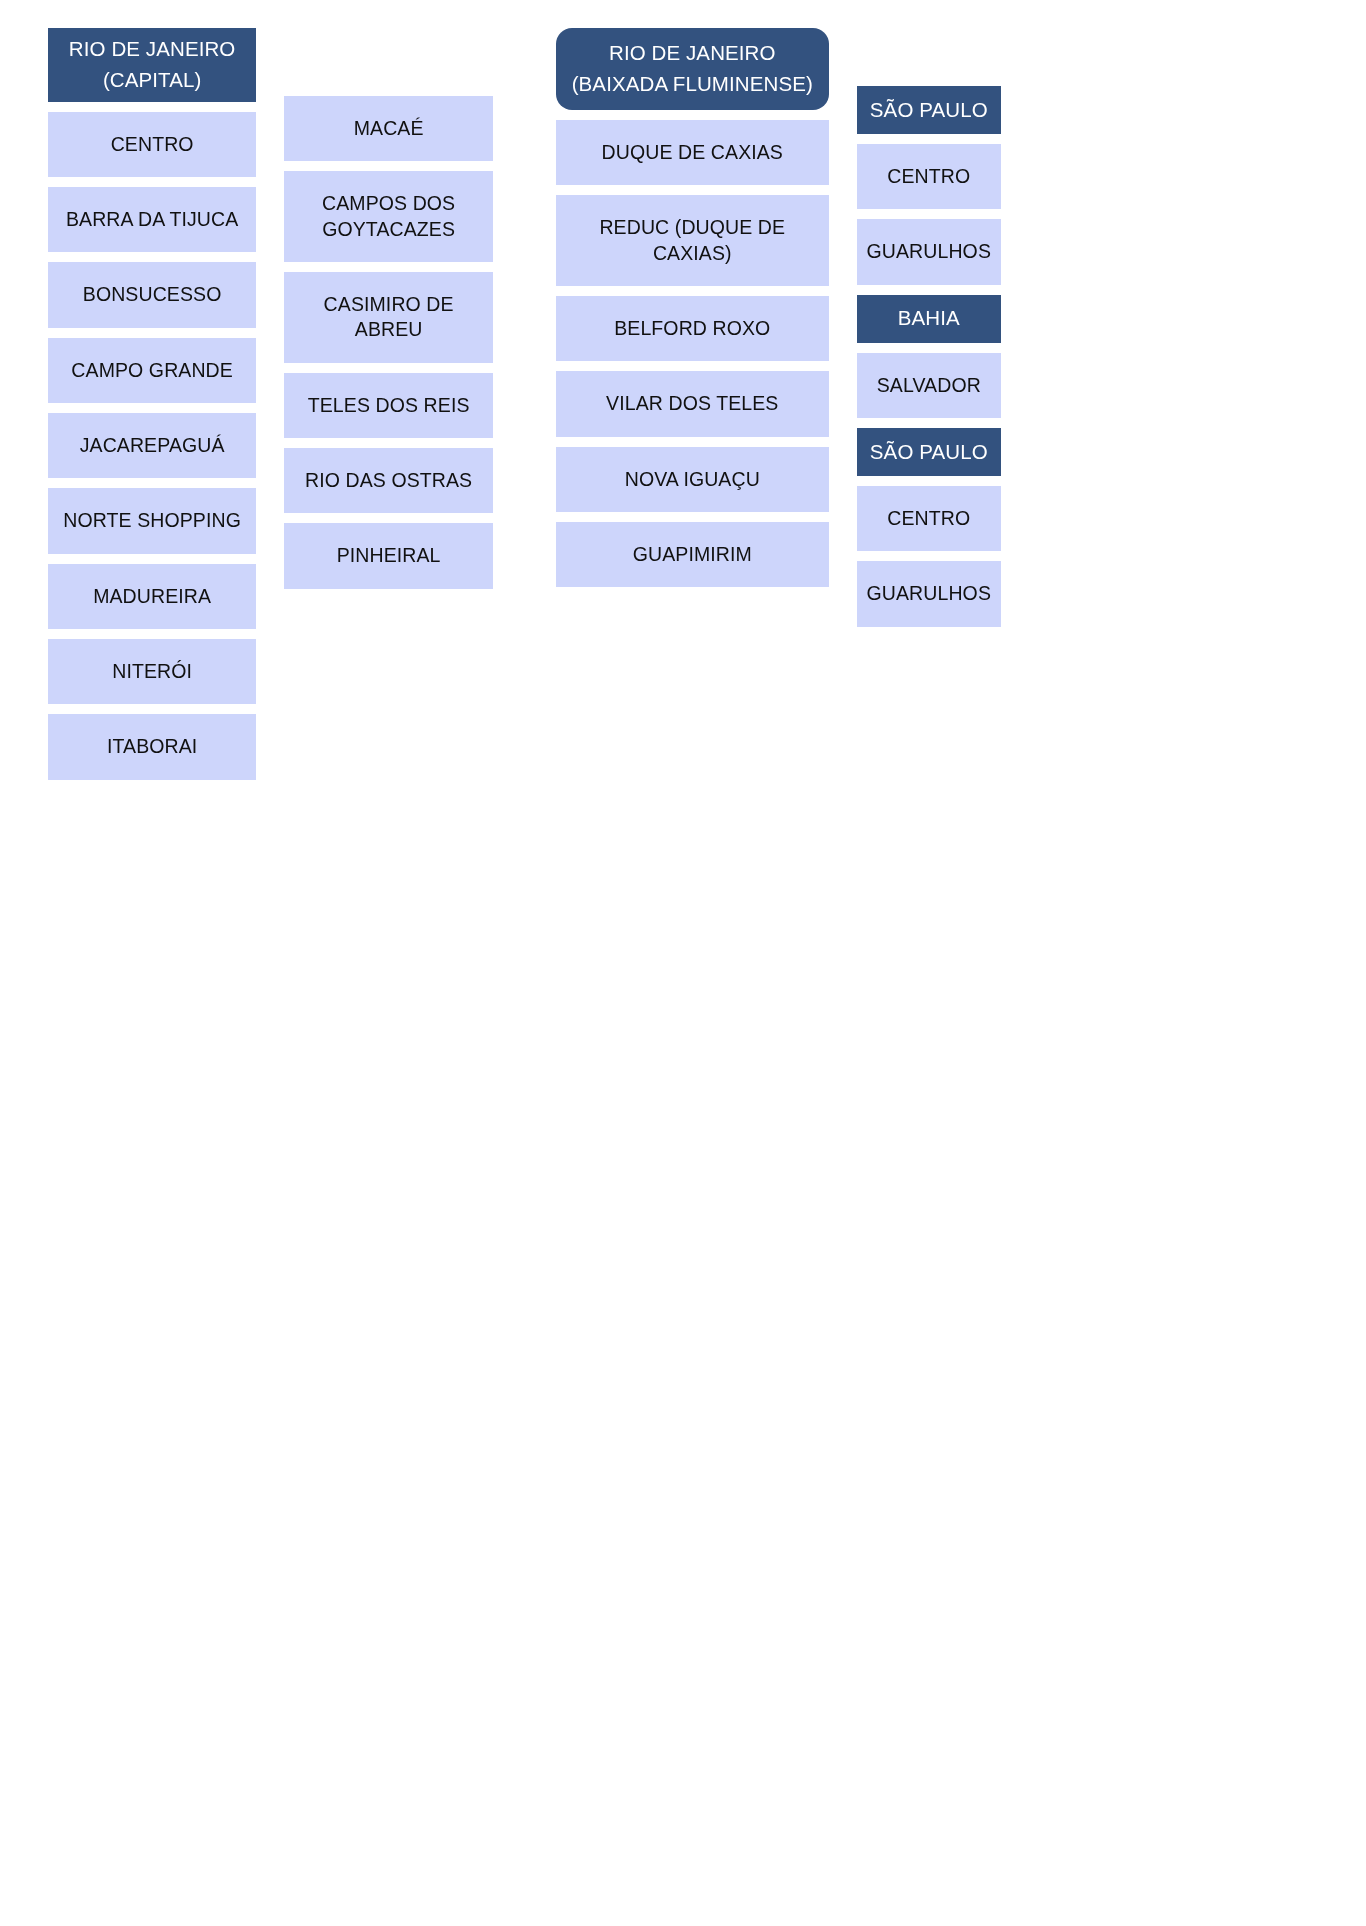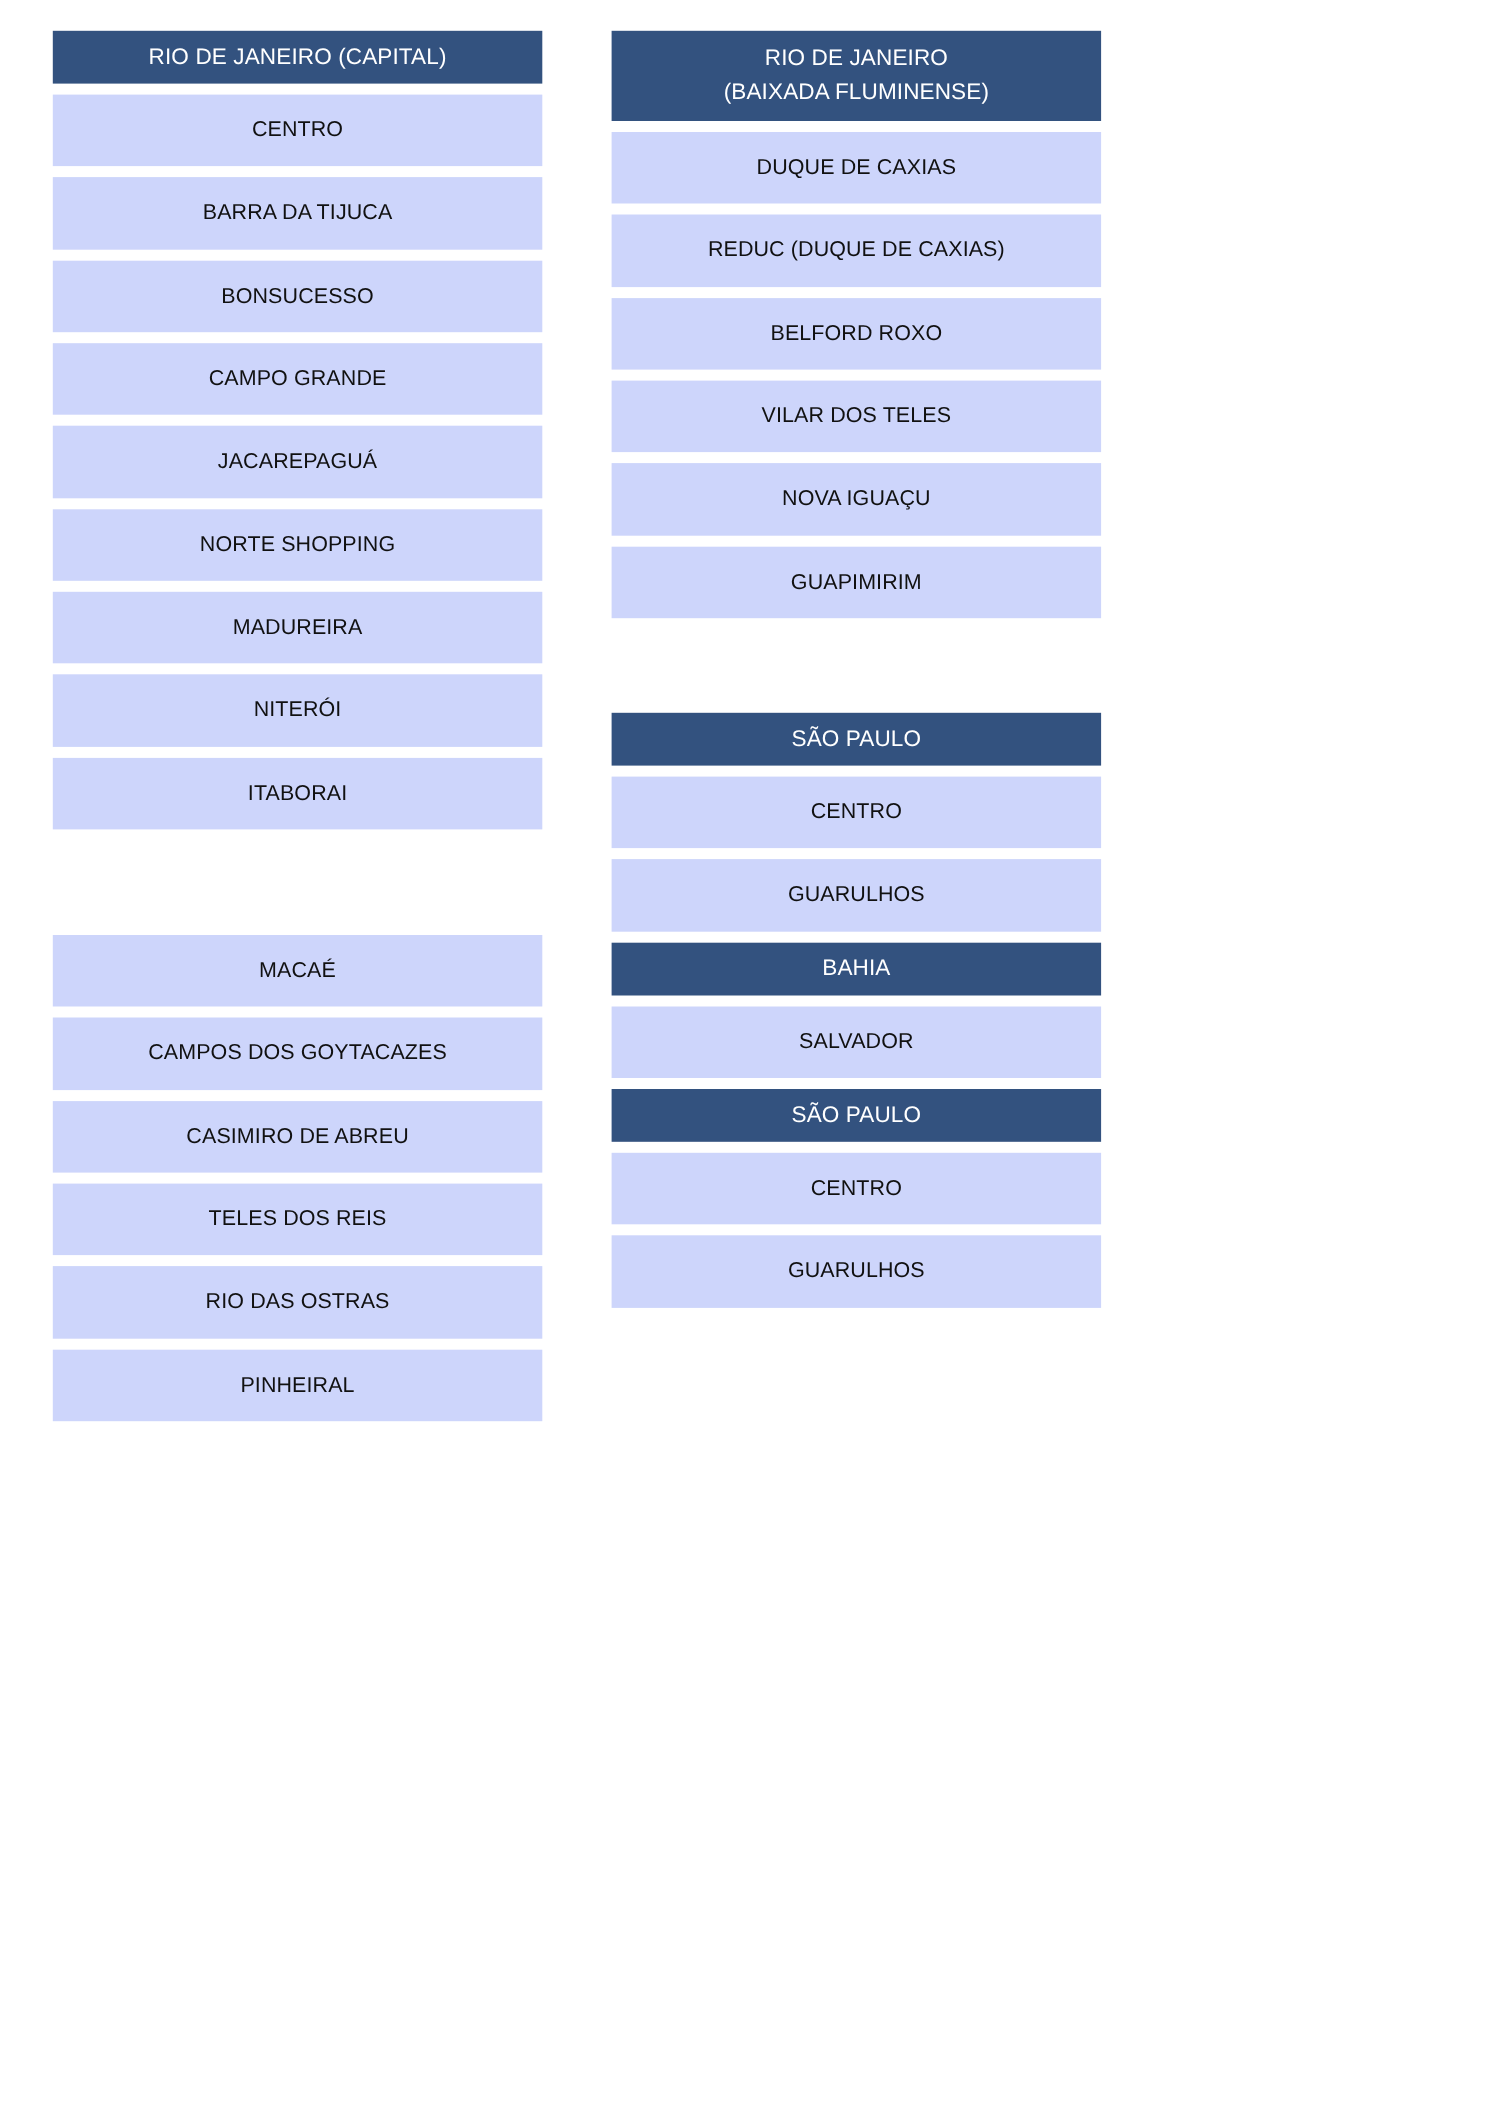--- a/index.html
+++ b/index.html
@@ -31,21 +31,21 @@
     top: 28px;
     width: 1270px;
     display: flex;
     flex-direction: row;
     gap: 63px;
     align-items: flex-start;
   }
   .col {
     width: 445px;
     display: flex;
-    flex-direction: column;
+    flex-direction: row;
     gap: 28px;
   }
 
   
   .block {
     display: flex;
     flex-direction: column;
   }
   .block + .block {
     margin-top: 58px;
@@ -74,20 +74,21 @@
     align-items: center;
     justify-content: center;
     min-height: 48px;
     padding: 6px 10px;
     box-sizing: border-box;
     line-height: 1.5;
     white-space: pre-line;
   }
   .group-header.two-line {
     min-height: 82px;
+    border-radius: 16px;
   }
 
   .item {
     background: #CDD5FB;
     color: #111111;
     font-size: 19.5px;
     font-weight: 400;
     letter-spacing: 0.1px;
     text-align: center;
     display: flex;

